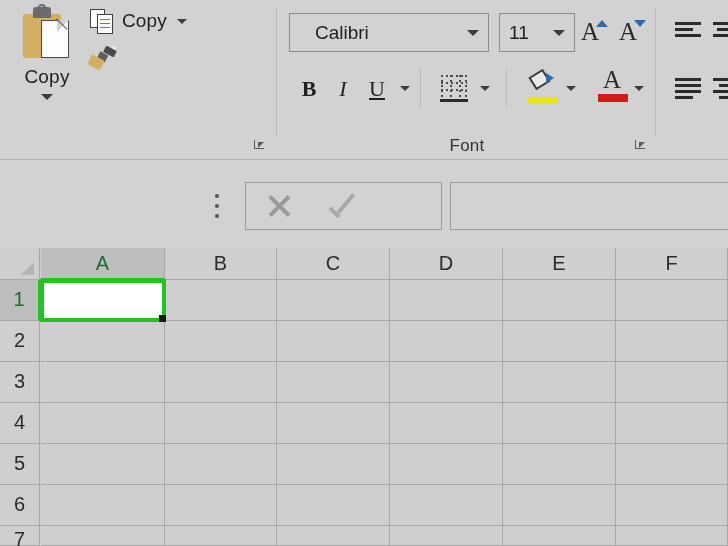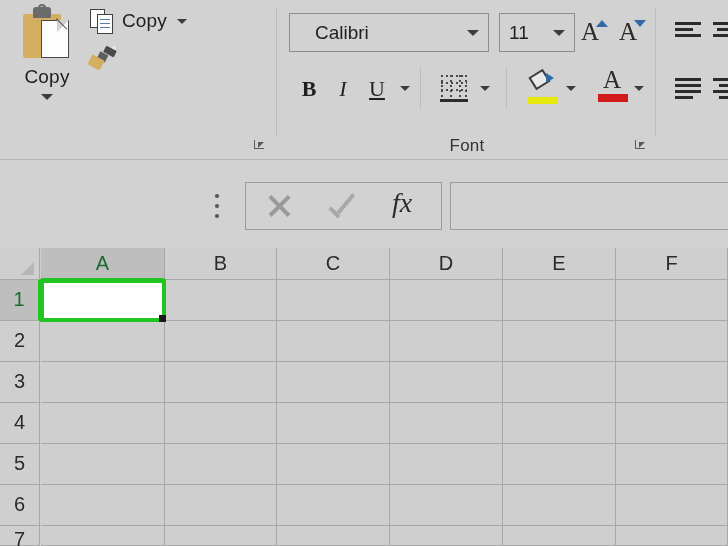--- a/index.html
+++ b/index.html
@@ -856,23 +856,20 @@
 
   <div class="fx-group">
     <div class="fx-btn fx-cancel">
       <div class="x1"></div>
       <div class="x2"></div>
     </div>
     <div class="fx-btn fx-enter">
       <div class="c1"></div>
       <div class="c2"></div>
     </div>
-    <div class="fx-btn fx-insert">
-      <span class="fxg">fx</span>
-    </div>
   </div>
 
   <div class="formula-input">
     <span class="fval"></span>
   </div>
 
   <div class="grid-area">
 
     <div class="col-header-row">
       <div class="select-all">

